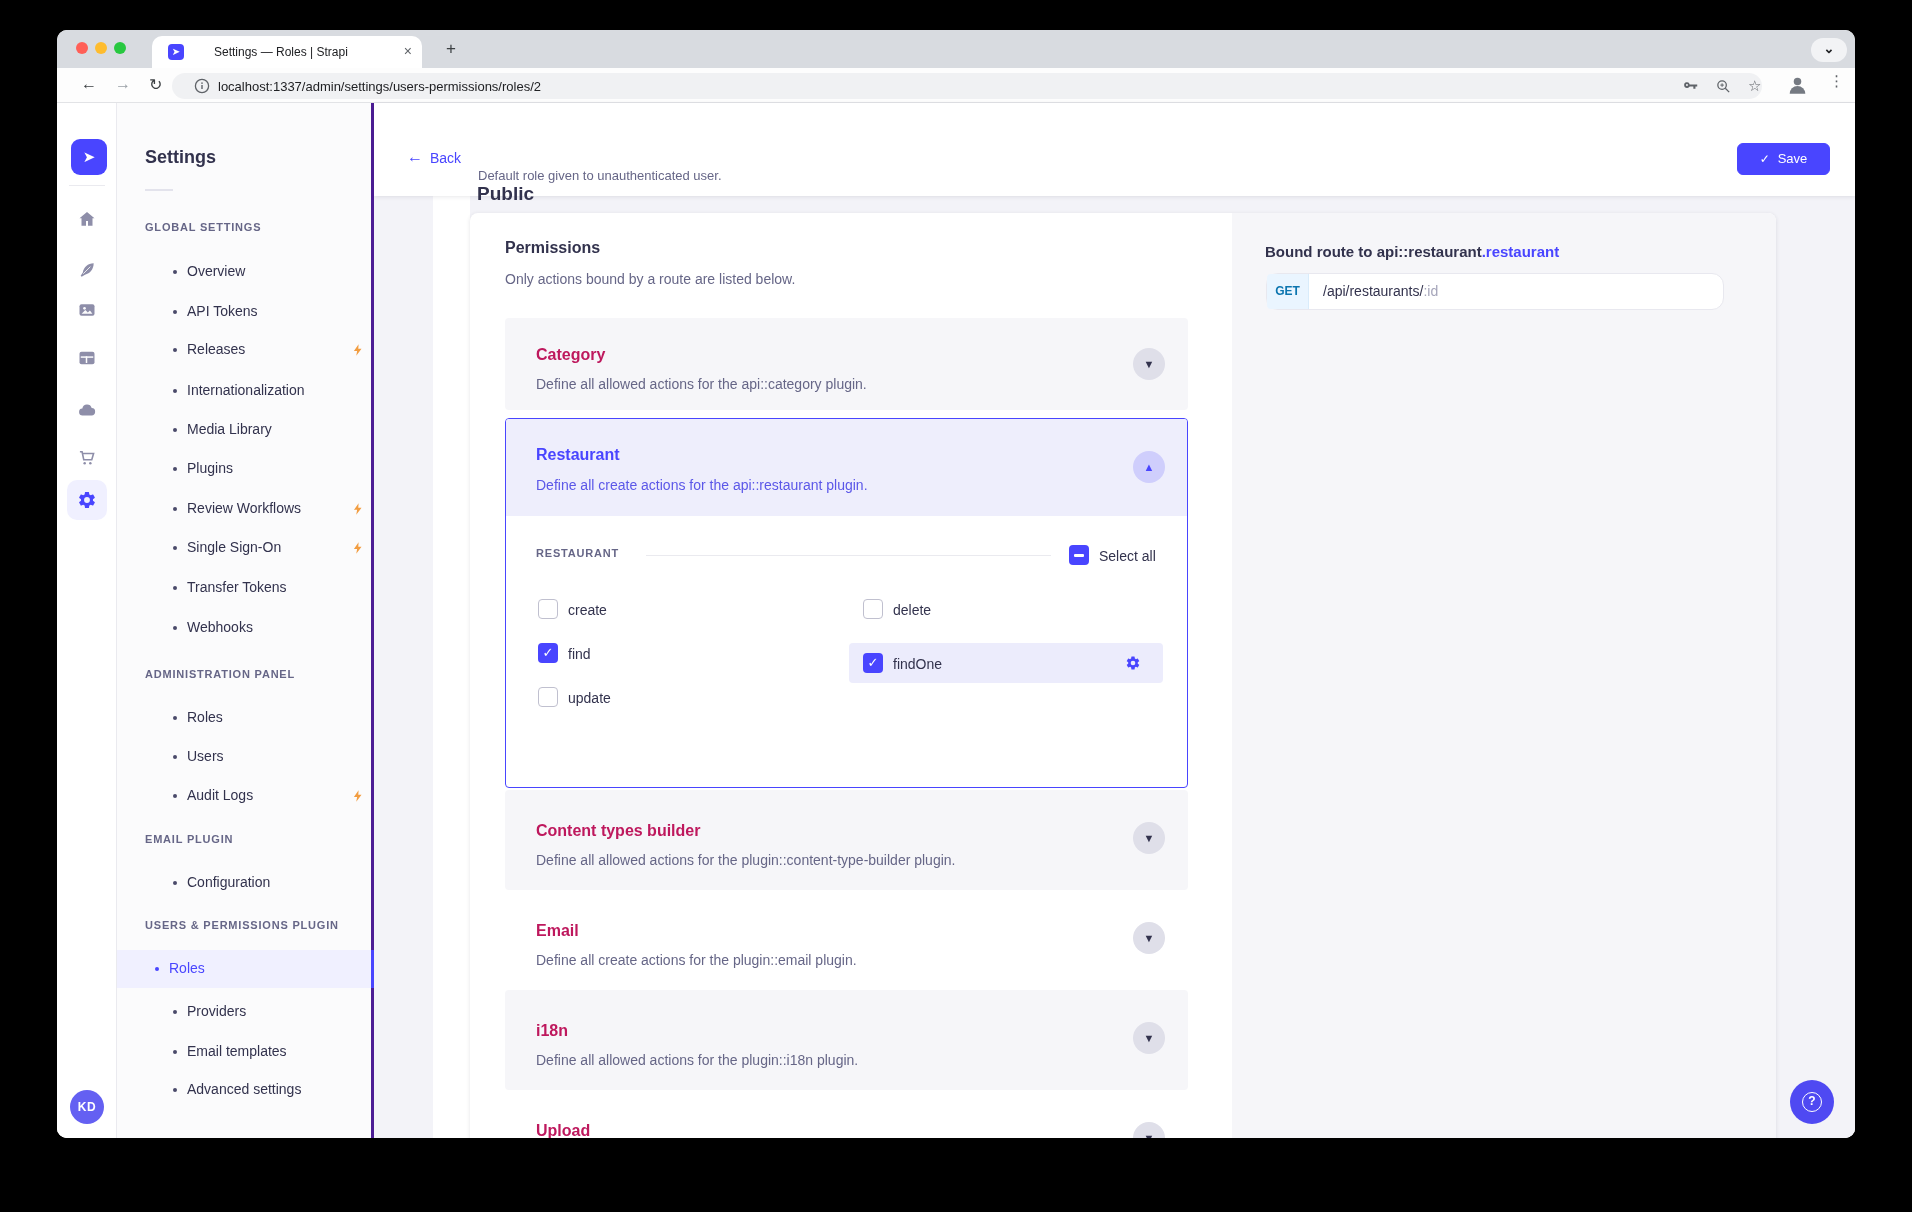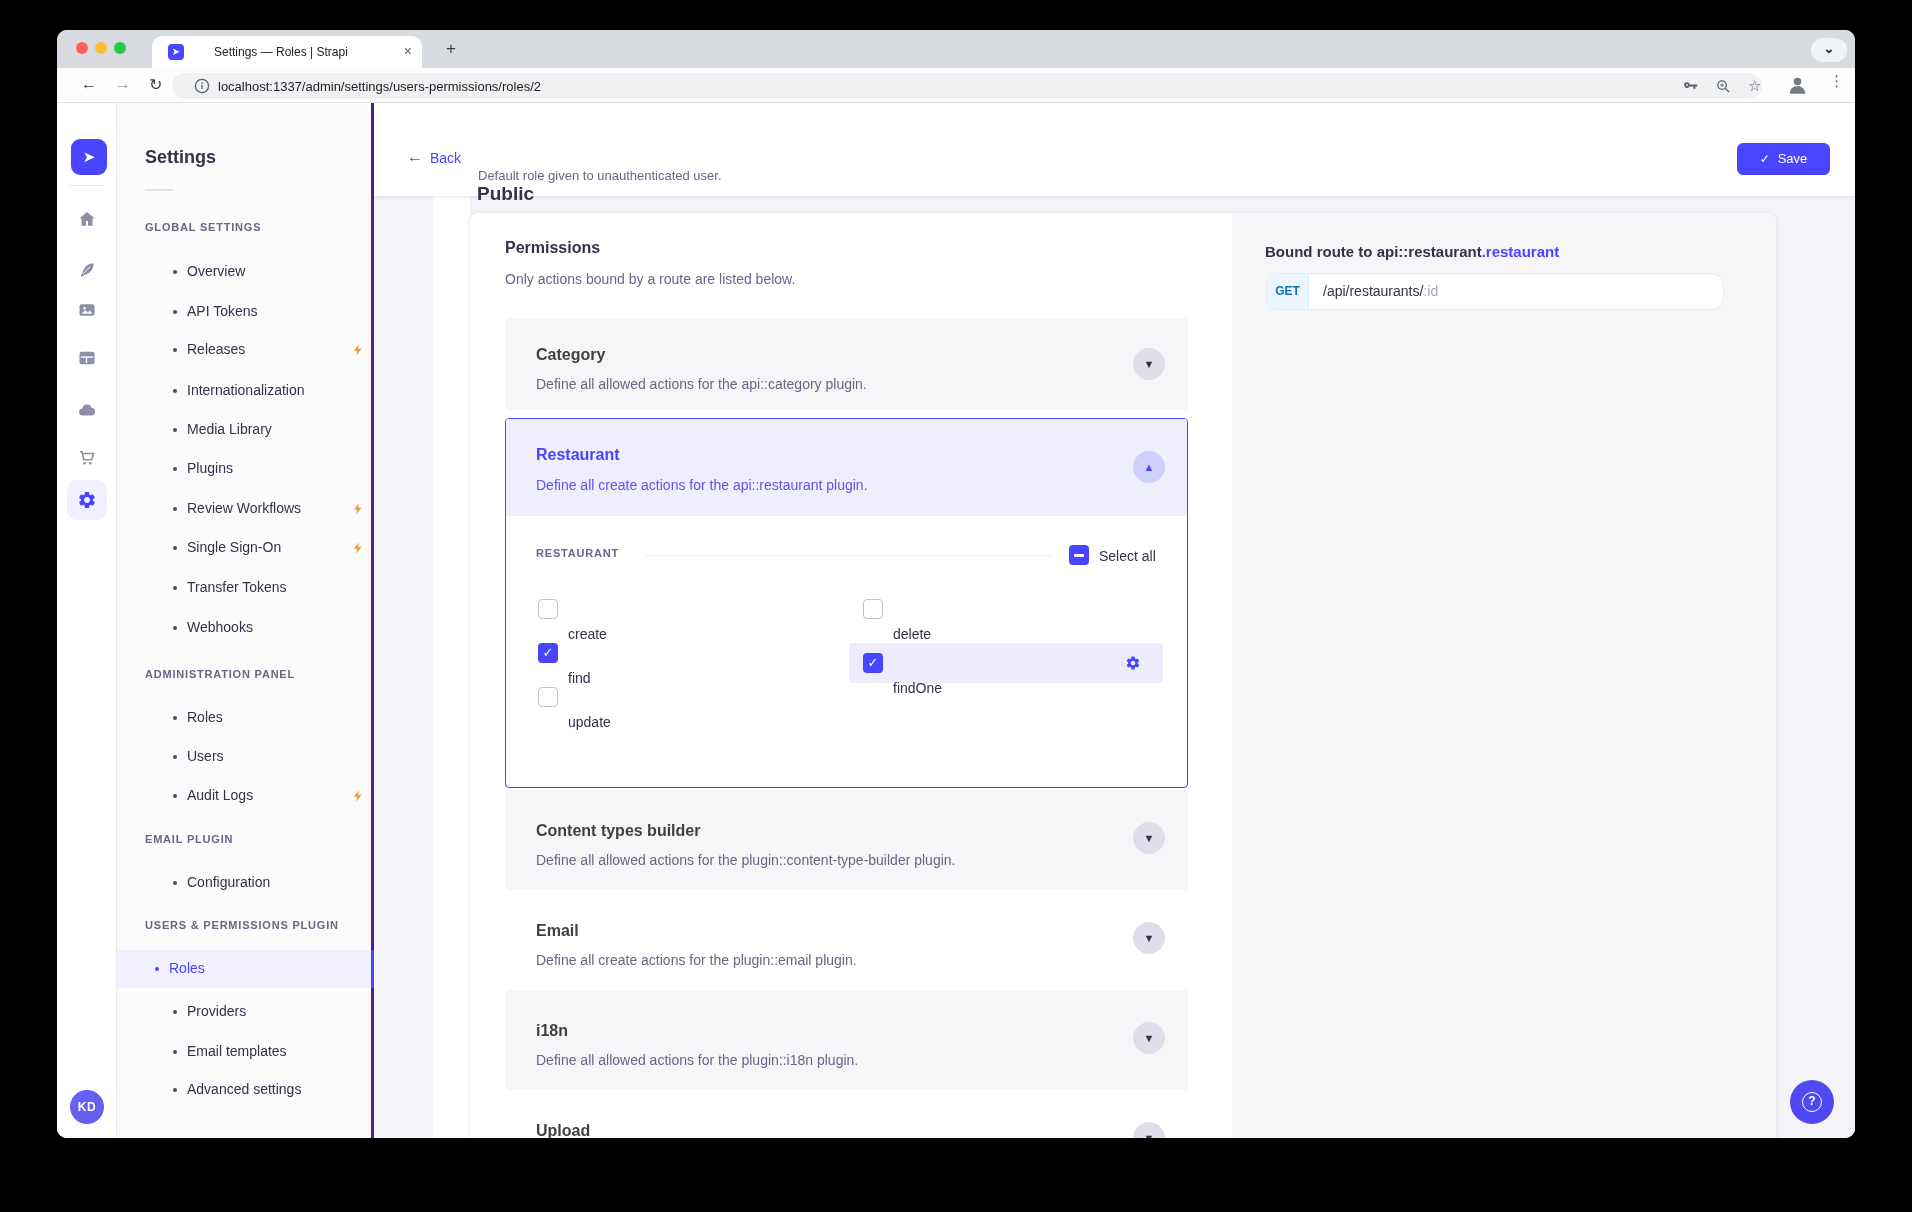--- a/index.html
+++ b/index.html
@@ -56,41 +56,41 @@
   .save-btn { position:absolute; right:25px; top:40px; width:93px; height:32px; background:#4945ff; border:1px solid #4945ff; border-radius:6px; color:#fff; font-size:13px; text-align:center; line-height:30px; }
   .save-btn .chk { margin-right:8px; font-size:12px; }
 
   .white-strip { position:absolute; left:59px; top:93px; width:37px; bottom:0; background:#fff; }
   .card { position:absolute; left:96px; top:110px; width:1306px; bottom:-10px; background:#fff; border-radius:8px 8px 0 0; box-shadow:0 1px 4px rgba(33,33,52,.12); }
   .perm-title { position:absolute; left:35px; top:26px; font-size:16px; font-weight:bold; color:#32324d; }
   .perm-subtitle { position:absolute; left:35px; top:58px; font-size:14px; color:#666687; }
 
   .acc { position:absolute; left:35px; width:683px; }
   .acc.gray { background:#f6f6f9; border-radius:4px; }
-  .acc-title { position:absolute; left:31px; top:32px; font-size:16px; font-weight:bold; color:#404040; }
+  .acc-title { position:absolute; left:31px; top:32px; font-size:16px; font-weight:bold; color:#be185d; }
   .acc-desc { position:absolute; left:31px; top:62px; font-size:14px; color:#666687; }
   .acc-toggle { position:absolute; right:23px; width:32px; height:32px; border-radius:50%; background:#dfdfe9; border:none; text-align:center; }
   .acc-toggle span { font-size:11px; color:#32324d; line-height:32px; }
 
   .rest-box { position:absolute; left:35px; top:205px; width:683px; height:370px; border:1px solid #4945ff; border-radius:4px; background:#fff; }
   .rest-head { position:absolute; left:0; top:0; width:100%; height:97px; background:#eeeefc; border-radius:3px 3px 0 0; }
   .rest-title { position:absolute; left:30px; top:27px; font-size:16px; font-weight:bold; color:#4945ff; }
   .rest-desc { position:absolute; left:30px; top:58px; font-size:14px; color:#5b57e8; }
   .rest-toggle { position:absolute; right:22px; top:32px; width:32px; height:32px; border-radius:50%; background:#cfcefc; border:none; text-align:center; }
   .rest-toggle span { font-size:11px; color:#4945ff; line-height:32px; }
   .group-label { position:absolute; left:30px; top:128px; font-size:11px; font-weight:bold; color:#666687; letter-spacing:.8px; }
   .group-line { position:absolute; left:140px; top:136px; width:405px; height:1px; background:#eaeaef; }
   .selectall-box { position:absolute; left:563px; top:126px; width:20px; height:20px; background:#4945ff; border-radius:4px; }
   .selectall-box .bar { position:absolute; left:5px; top:9px; width:10px; height:2.5px; background:#fff; border-radius:1px; }
   .selectall-lbl { position:absolute; left:593px; top:129px; font-size:14px; color:#32324d; }
 
   .cb { position:absolute; width:20px; height:20px; border-radius:4px; }
   .cb.off { background:#fff; border:1px solid #c0c0cf; }
   .cb.on { background:#4945ff; color:#fff; font-size:13px; text-align:center; line-height:20px; }
-  .cb-lbl { position:absolute; font-size:14px; color:#32324d;margin-top:24px; }
+  .cb-lbl { position:absolute; font-size:14px; color:#32324d; }
   .sel-row { position:absolute; left:343px; top:224px; width:314px; height:40px; background:#ececfc; border-radius:4px; }
 
   .route-panel { position:absolute; left:762px; top:0; width:544px; bottom:0; background:#f6f6f9; border-radius:0 8px 0 0; }
   .route-heading { position:absolute; left:33px; top:30px; font-size:15px; font-weight:bold; color:#32324d; }
   .route-heading .accent { color:#4945ff; }
   .route-row { position:absolute; left:34px; top:60px; width:458px; height:37px; background:#fff; border:1px solid #e8e8ef; border-radius:12px; }
   .method-chip { position:absolute; left:0; top:0; width:42px; height:35px; background:#eaf5ff; border-right:1px solid #d9ecfb; border-radius:4px 0 0 4px; font-size:12px; font-weight:bold; color:#0c75af; text-align:center; line-height:35px; }
   .route-path { position:absolute; left:56px; top:9px; font-size:14px; color:#32324d; }
   .route-path .param { color:#a5a5ba; }
 

